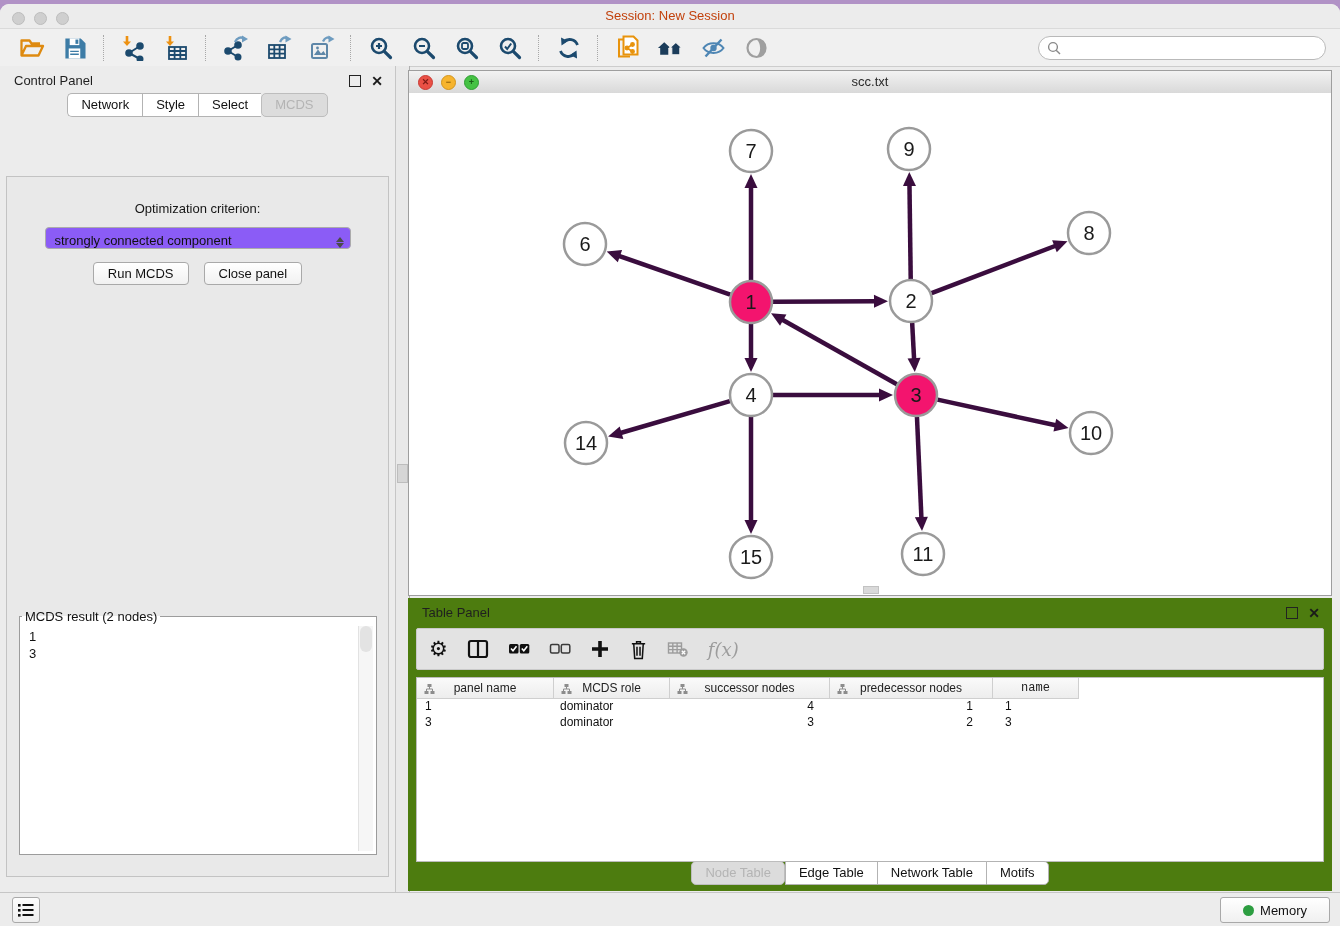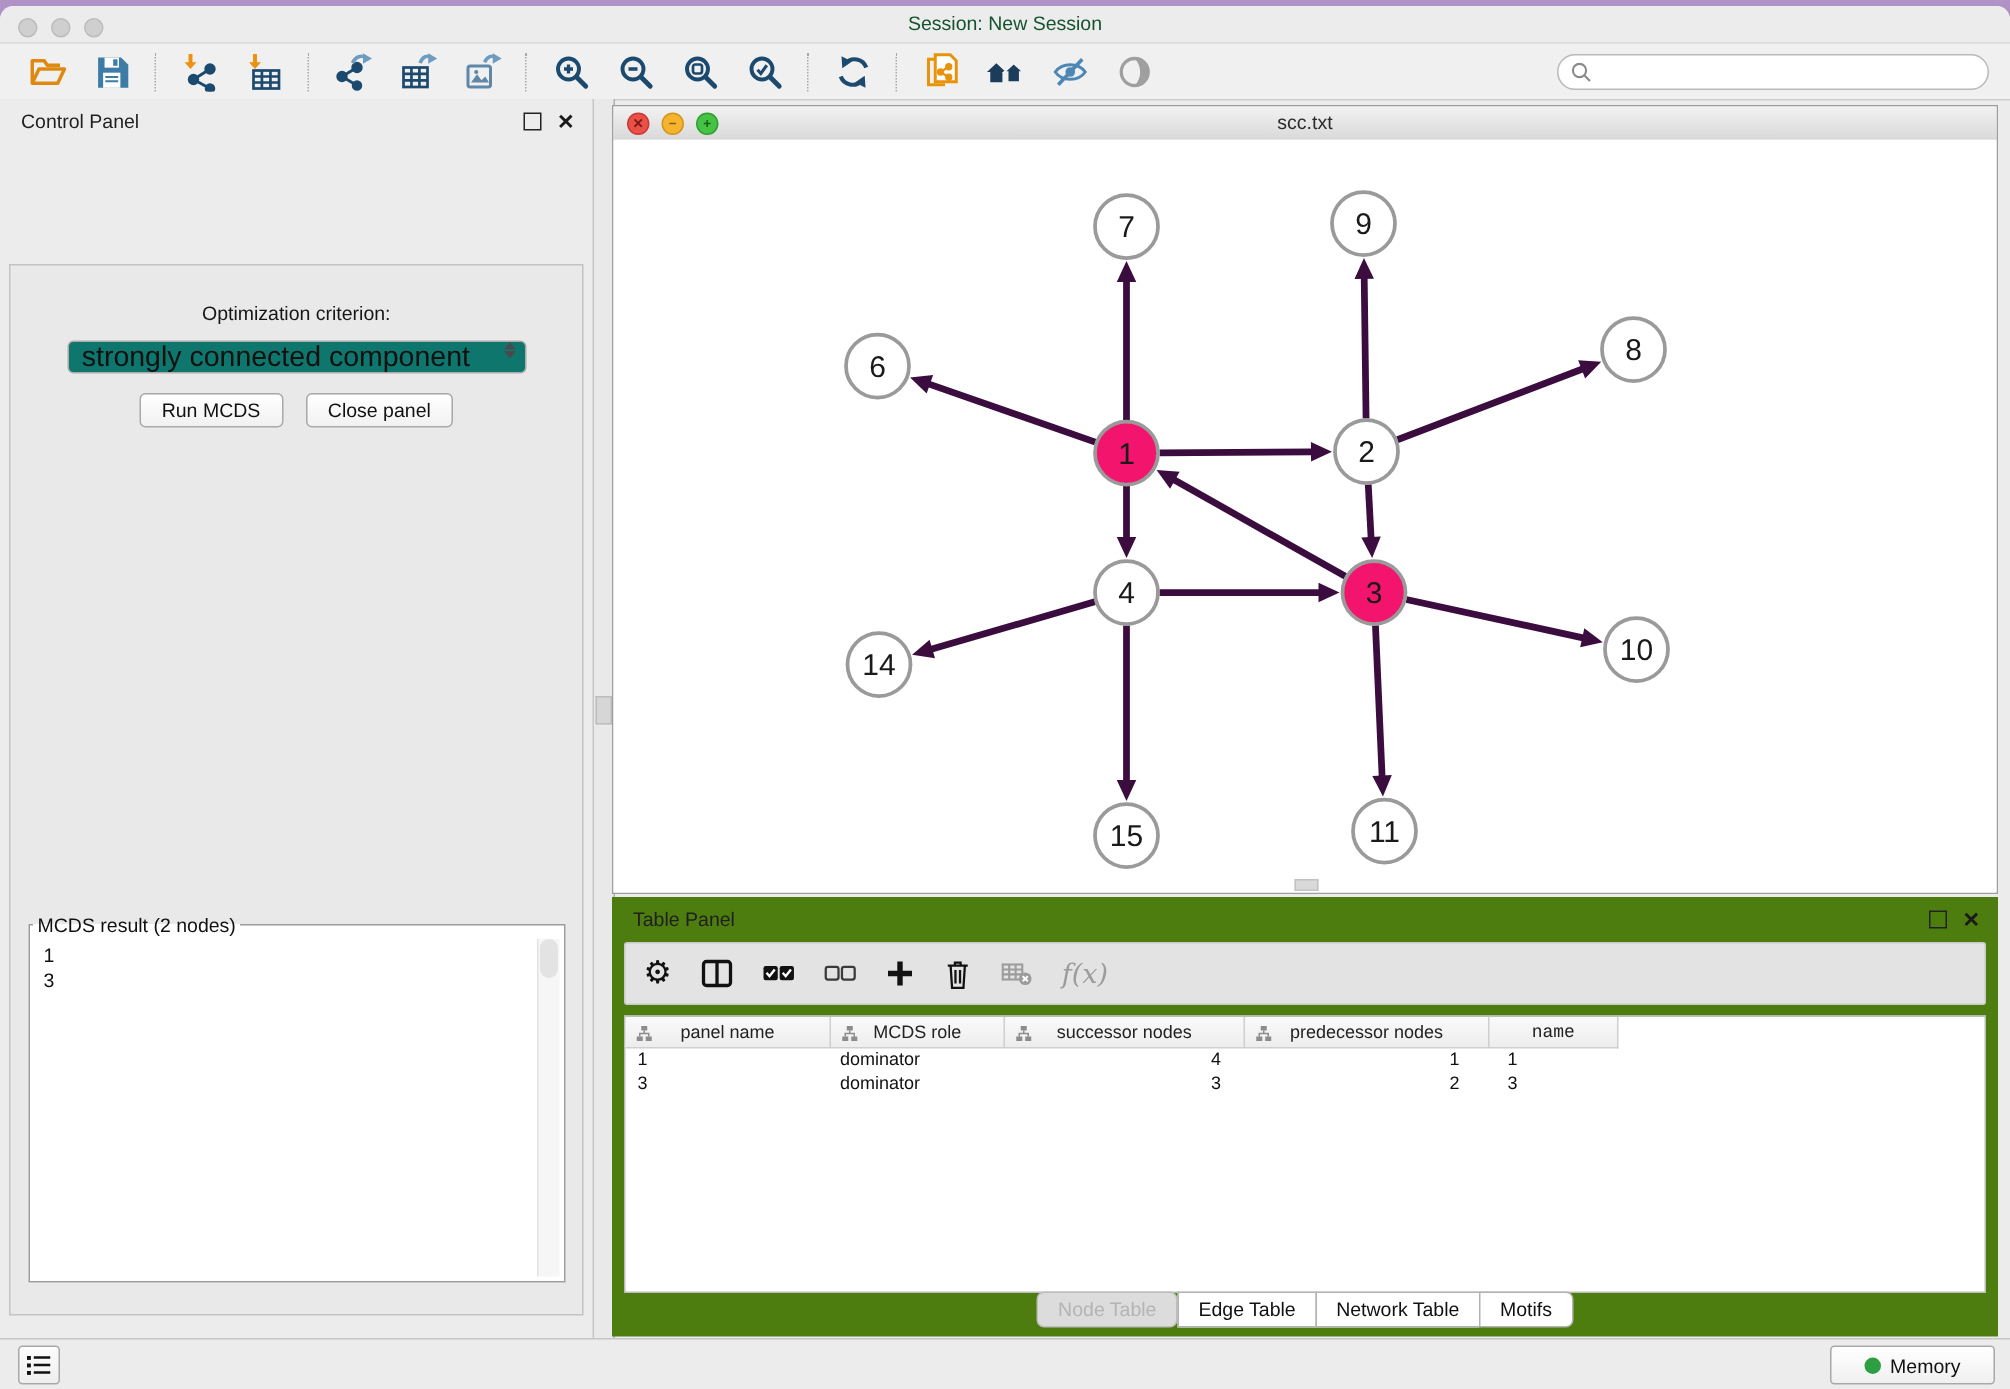--- a/index.html
+++ b/index.html
@@ -2,42 +2,42 @@
 <html><head>
 <meta charset="utf-8">
 <style>
   html,body{margin:0;padding:0;}
   body{width:1340px;height:926px;background:#b192c6;font-family:"Liberation Sans",sans-serif;overflow:hidden;position:relative;-webkit-font-smoothing:antialiased;}
   .window{position:absolute;top:4px;left:0;right:0;bottom:0;background:#ececec;border-radius:9px 9px 0 0;overflow:hidden;}
   
   .titlebar{height:24px;position:relative;background:#ececec;border-bottom:1px solid #dadada;}
   .traffic{position:absolute;top:8px;left:12px;display:flex;gap:9px;}
   .traffic .dot{width:11px;height:11px;border-radius:50%;background:#cfcfcf;border:1px solid #bcbcbc;}
-  .apptitle{text-align:center;line-height:24px;font-size:13px;color:#14532d;}
+  .apptitle{text-align:center;line-height:24px;font-size:13px;color:#c2410c;}
   
   .toolbar{height:37px;display:flex;align-items:center;padding:0 10px;background:#f0f0f0;border-bottom:1px solid #cdcdcd;}
   .tbicon{width:27px;height:27px;margin:0 8px;display:flex;align-items:center;justify-content:center;cursor:default;}
   .tbsep{width:1px;height:26px;border-left:1px dotted #a8a8a8;margin:0 7px;}
   .search{margin-left:auto;position:relative;width:288px;height:24px;margin-right:4px;}
   .search input{width:100%;height:100%;border:1px solid #b9b9b9;border-radius:12px;padding:0 10px 0 28px;font-size:13px;background:#fff;box-sizing:border-box;outline:none;color:#333;}
   .search .mag{position:absolute;left:9px;top:5px;}
   
   #control-panel{position:absolute;left:0;top:62px;width:395px;bottom:33px;background:#ececec;}
   .panel-header{display:flex;align-items:center;padding:7px 12px 3px 14px;font-size:13px;color:#1f1f1f;gap:14px;}
   .panel-header .ph-icons{margin-left:auto;display:flex;gap:10px;align-items:center;}
   .ph-float{width:10px;height:10px;border:1.6px solid #222;}
   .ph-close{font-size:14px;font-weight:bold;color:#1a1a1a;line-height:10px;}
   .tabset{display:flex;justify-content:center;position:relative;z-index:2;margin-top:2px;}
   .tab{font-size:13px;padding:3px 13px 4px;background:#fff;border:1px solid #b3b3b3;border-right:none;color:#111;cursor:default;}
   .tab:first-child{border-radius:5px 0 0 5px;}
   .tab:last-child{border-right:1px solid #b3b3b3;border-radius:0 5px 5px 0;}
   .tab.active{background:#dcdcdc;color:#b4b4b4;border:1px solid #bdbdbd;border-radius:5px;}
   .cp-content{position:absolute;left:6px;right:6px;top:110px;bottom:16px;border:1px solid #c3c3c3;background:#e9e9e9;z-index:1;}
   .opt-label{text-align:center;font-size:13px;color:#161616;margin-top:24px;}
-  .opt-select{margin:11px auto 0;width:306px;height:22px;background:#0f766e;border:1px solid #ababab;border-radius:4px;display:flex;align-items:flex-start;padding:0 6px 0 9px;font-size:19px;color:#111;box-sizing:border-box;}
+  .opt-select{margin:11px auto 0;width:306px;height:22px;background:#8b5cf6;border:1px solid #ababab;border-radius:4px;display:flex;align-items:flex-end;padding:0 6px 0 9px;font-size:13px;color:#111;box-sizing:border-box;}
   .opt-select .spin{margin-left:auto;display:flex;flex-direction:column;gap:1px;}
   .cp-buttons{display:flex;justify-content:center;gap:15px;margin-top:13px;}
   .btn{background:linear-gradient(#ffffff,#f1f1f1);border:1px solid #a9a9a9;border-radius:4px;font-size:13px;color:#111;padding:3px 14px;font-family:"Liberation Sans",sans-serif;}
   .mcds-fieldset{position:absolute;left:12px;right:11px;top:432px;bottom:21px;border:1px solid #9c9c9c;margin:0;padding:0;background:#fff;}
   .mcds-fieldset legend{font-size:13px;color:#111;margin-left:2px;padding:0 3px;background:transparent;}
   .result-wrap{position:absolute;left:3px;right:3px;top:2px;bottom:3px;background:#fff;}
   .result-text{font-size:13px;color:#111;line-height:17px;padding:2px 6px;white-space:pre;}
   .result-scroll{position:absolute;right:0;top:0;bottom:0;width:14px;background:#f6f6f6;border-left:1px solid #e2e2e2;}
   .result-scroll .thumb{position:absolute;top:0;left:1px;right:1px;height:26px;background:#e3e3e3;border-radius:6px;}
   
@@ -242,20 +242,26 @@
   </div>
 
   <div id="control-panel">
     <div class="panel-header">
       <span>Control Panel</span>
       <span class="ph-icons">
         <span class="ph-float"></span>
         <span class="ph-close">✕</span>
       </span>
     </div>
+    <div class="tabset" id="cp-tabs">
+        <div class="tab">Network</div>
+        <div class="tab">Style</div>
+        <div class="tab">Select</div>
+        <div class="tab active">MCDS</div>
+      </div>
     <div class="cp-content">
       <div class="opt-label">Optimization criterion:</div>
       <div class="opt-select">
         <span>strongly connected component</span>
         <span class="spin">
           <svg width="8" height="5" viewBox="0 0 8 5">
               <polygon points="0,5 4,0 8,5" fill="#4a4a4a"></polygon>
             </svg>
           <svg width="8" height="5" viewBox="0 0 8 5">
               <polygon points="0,0 4,5 8,0" fill="#4a4a4a"></polygon>

